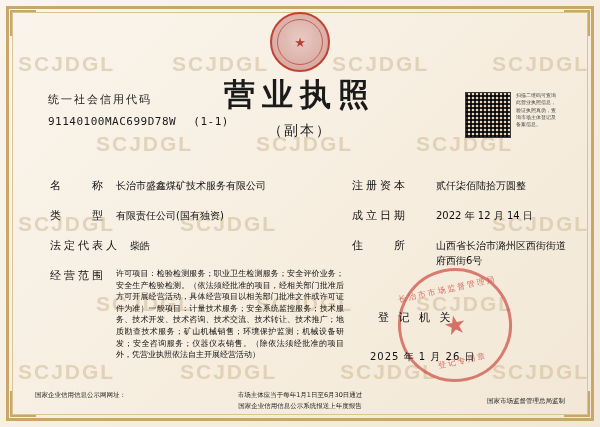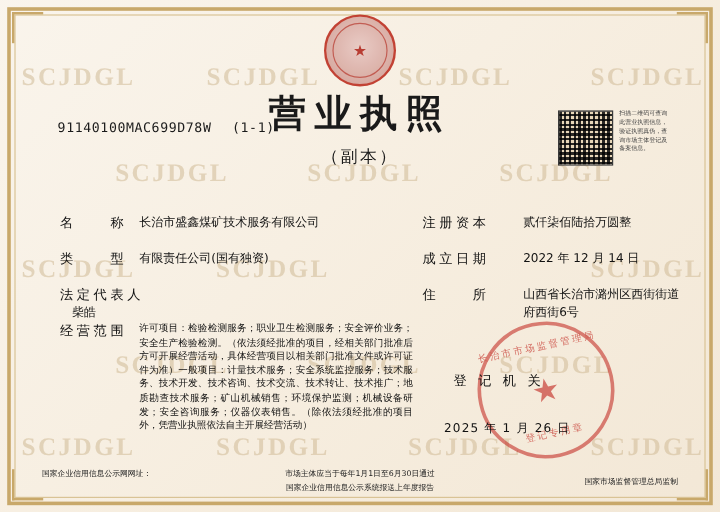--- a/index.html
+++ b/index.html
@@ -55,21 +55,21 @@
     pointer-events: none;
     overflow: hidden;
   }
   .wm {
     position: absolute;
     font-size: 21px;
     font-weight: bold;
     letter-spacing: 2px;
     color: rgba(208,186,150,0.55);
     white-space: nowrap;
-    font-family: Liberation Serif, serif;
+    font-family: Liberation Sans, sans-serif;
   }
   .wm-big {
     position: absolute;
     font-size: 30px;
     font-weight: bold;
     letter-spacing: 6px;
     color: rgba(205,182,145,0.5);
     white-space: nowrap;
   }
 
@@ -326,20 +326,21 @@
     <div class="ring"></div>
     <div class="star">★</div>
   </div>
 
   <div class="header">
     <div class="title">营业执照</div>
     <div class="subtitle">（副本）</div>
   </div>
 
   <div class="code-block">
+    <div class="code-label">统一社会信用代码</div>
     <div class="code-value">
       <span>91140100MAC699D78W</span>
       <span style="margin-left:10px;">(1-1)</span>
     </div>
   </div>
 
   <div class="qr-block">
     <div class="qr"></div>
     <div class="qr-note">扫描二维码可查询此营业执照信息，验证执照真伪，查询市场主体登记及备案信息。</div>
   </div>
@@ -349,21 +350,21 @@
     <div class="row left-col" style="top:8px;">
       <div class="flabel">名　　称</div>
       <div class="fvalue">长治市盛鑫煤矿技术服务有限公司</div>
     </div>
 
     <div class="row left-col" style="top:38px;">
       <div class="flabel">类　　型</div>
       <div class="fvalue">有限责任公司(国有独资)</div>
     </div>
 
-    <div class="row left-col" style="top:68px;flex-direction:column;">
+    <div class="row left-col" style="top:68px;">
       <div class="flabel">法定代表人</div>
       <div class="fvalue">柴皓</div>
     </div>
 
     <div class="row left-col" style="top:98px;">
       <div class="flabel">经营范围</div>
       <div class="scope-text">许可项目：检验检测服务；职业卫生检测服务；安全评价业务；安全生产检验检测。（依法须经批准的项目，经相关部门批准后方可开展经营活动，具体经营项目以相关部门批准文件或许可证件为准）一般项目：计量技术服务；安全系统监控服务；技术服务、技术开发、技术咨询、技术交流、技术转让、技术推广；地质勘查技术服务；矿山机械销售；环境保护监测；机械设备研发；安全咨询服务；仪器仪表销售。（除依法须经批准的项目外，凭营业执照依法自主开展经营活动）</div>
     </div>
 
     <div class="row right-col" style="top:8px;">

